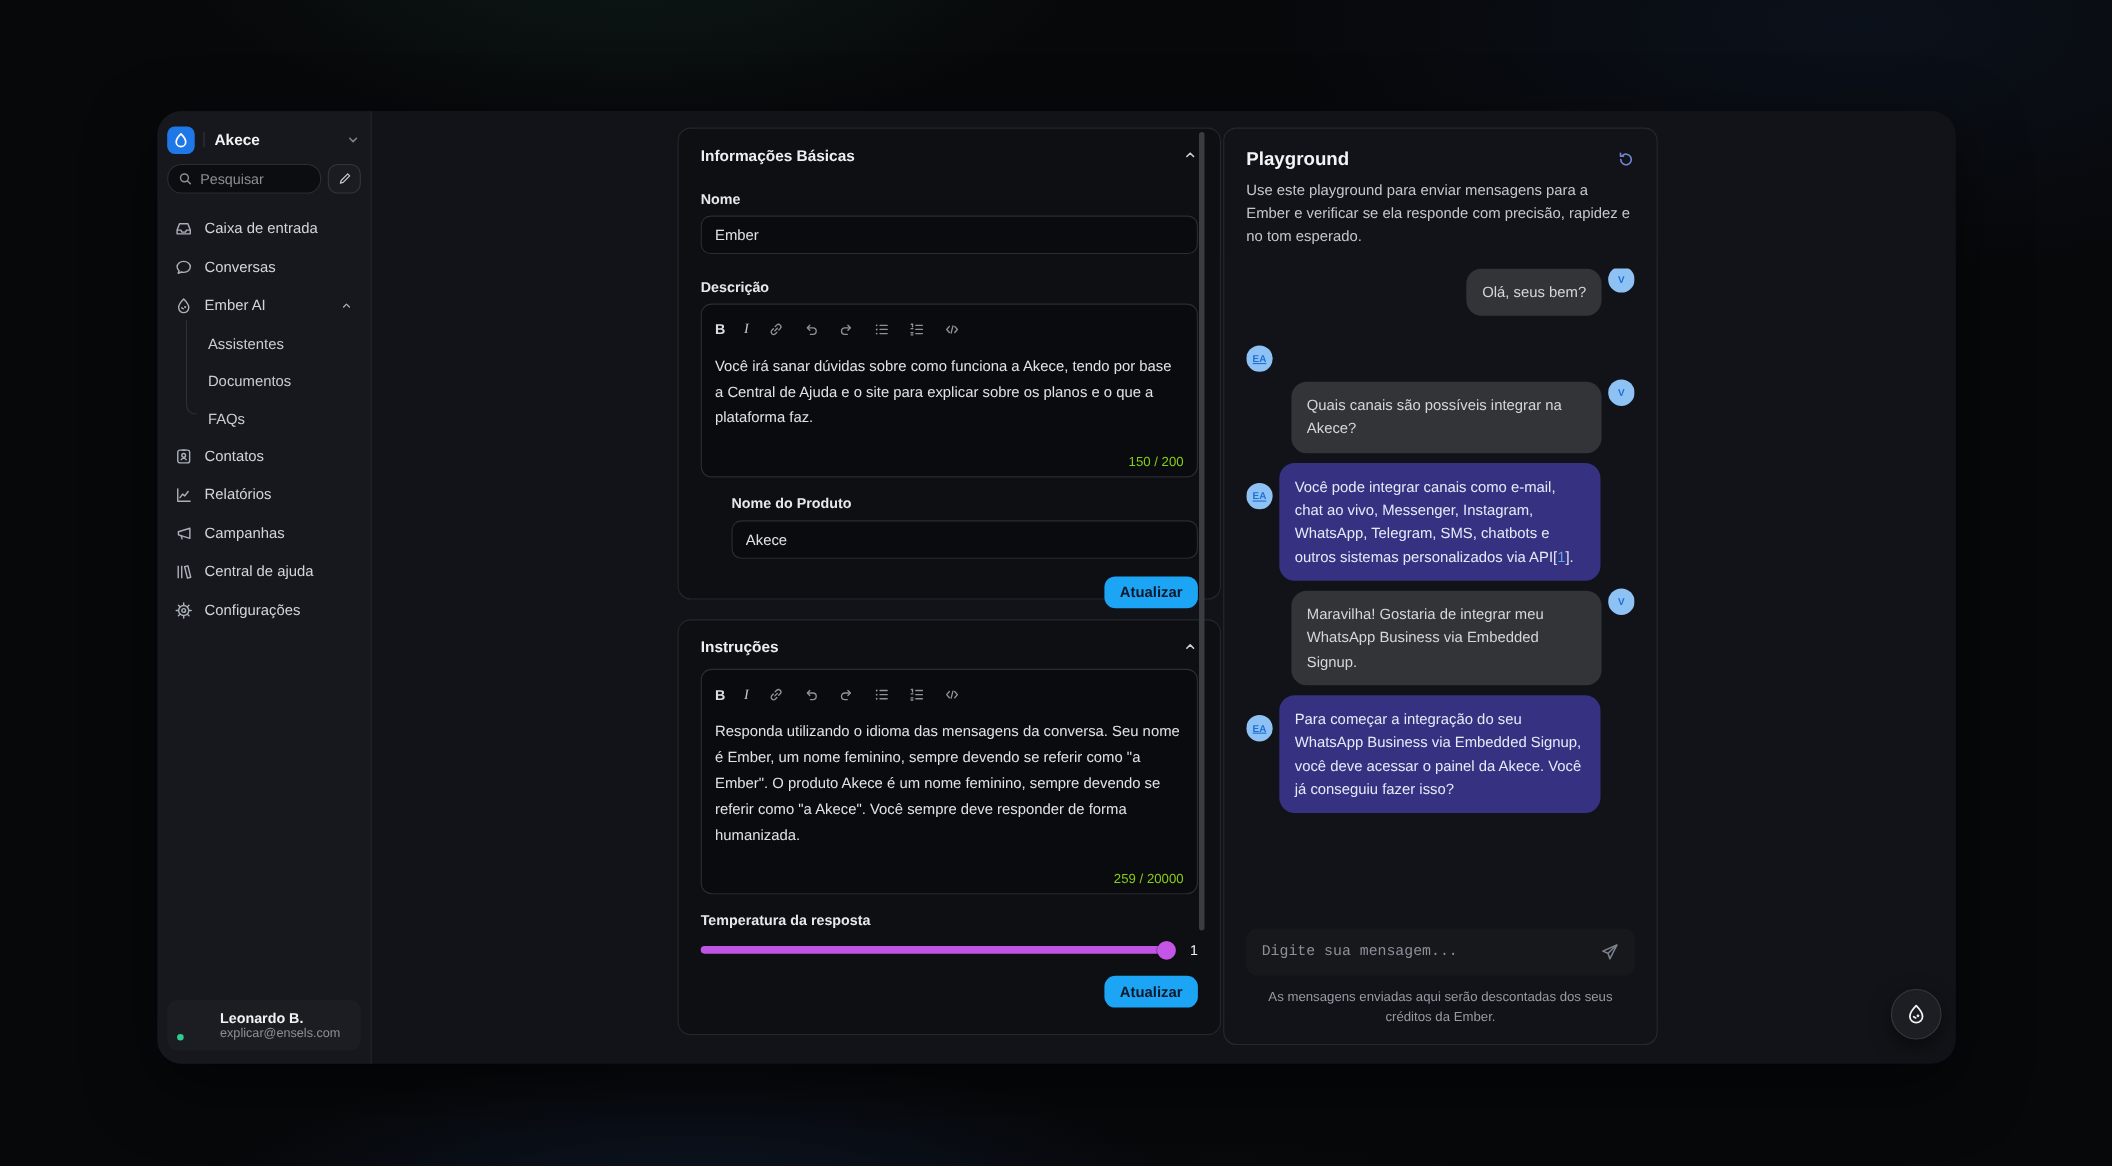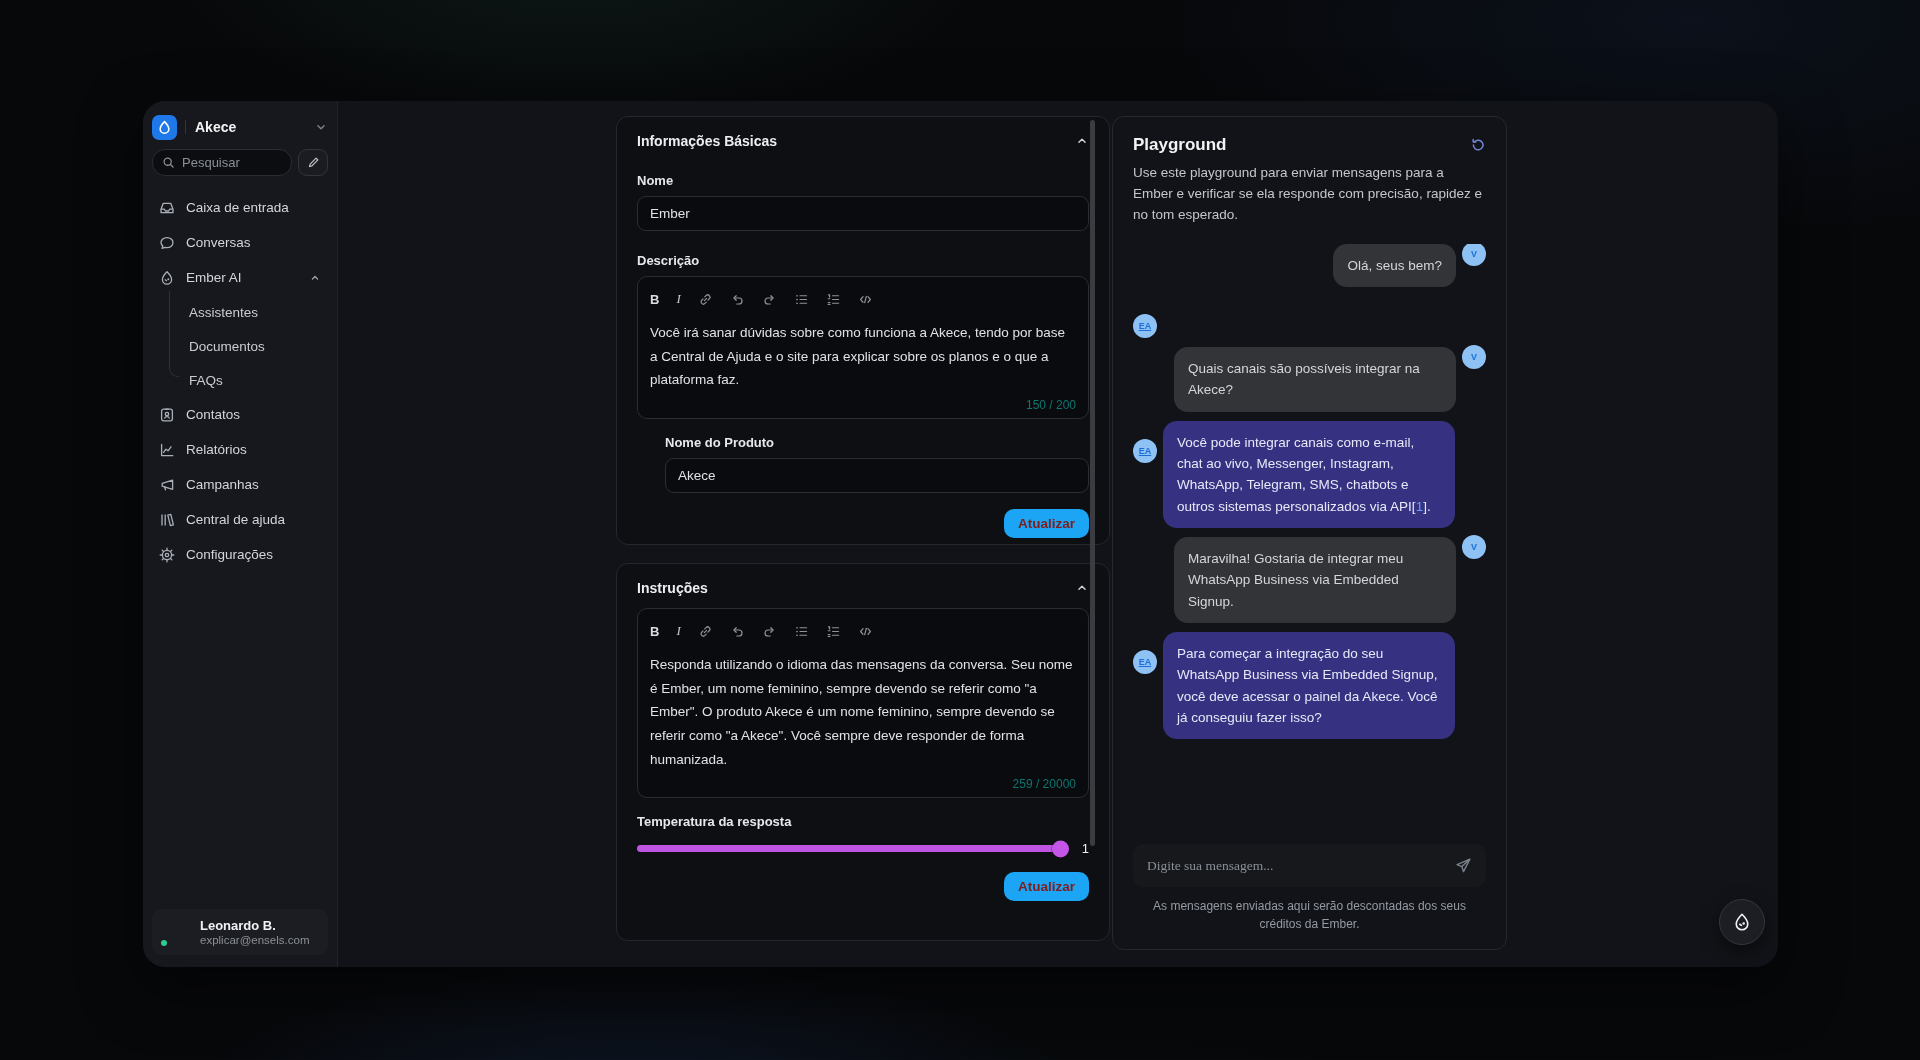--- a/index.html
+++ b/index.html
@@ -65,24 +65,24 @@
   .text-input {
     width:100%; height:35px; background:#0a0b0e; border:1px solid #2b2d33; border-radius:9px;
     color:#dfe2e6; font-size:13.5px; padding:0 12px; outline:none; font-family:inherit;
   }
   .editor { background:#0a0b0e; border:1px solid #2b2d33; border-radius:10px; padding:10px 12px 6px; }
   .toolbar { display:flex; align-items:center; gap:17px; height:24px; color:#8d939b; }
   .tb { font-size:13px; display:flex; align-items:center; cursor:pointer; }
   .tb-bold { font-weight:bold; color:#d9dce0; }
   .tb-italic { font-style:italic; font-family:"Liberation Serif","DejaVu Serif",serif; color:#c6cad0; }
   .editor-text { font-size:13.5px; line-height:1.75; color:#dfe2e6; margin-top:10px; }
-  .counter { text-align:right; font-size:12px; color:#0f766e; margin-top:6px; }
+  .counter { text-align:right; font-size:12px; color:#84cc16; margin-top:21px; }
   .btn-row { display:flex; justify-content:flex-end; }
   .btn-primary {
-    background:#1ca5f4; color:#7f1d1d; border:none; border-radius:10px; height:29px;
+    background:#1ca5f4; color:#0f172a; border:none; border-radius:10px; height:29px;
     padding:0 14px; font-size:13.5px; font-weight:bold; cursor:pointer; font-family:inherit;
   }
   .slider-row { display:flex; align-items:center; gap:12px; margin:12px 0 16px; }
   .slider { position:relative; flex:1; height:7px; border-radius:4px; background:#c155e3; }
   .slider-thumb { position:absolute; right:-2px; top:50%; transform:translateY(-50%); width:17px; height:17px; border-radius:50%; background:#c455e6; box-shadow:0 0 0 1px rgba(0,0,0,.25); cursor:pointer; }
   .slider-value { font-size:13px; color:#eceef1; width:10px; text-align:right; }
   .mid-scrollbar { position:absolute; left:947px; top:19px; width:5px; height:726px; border-radius:3px; background:#3a3c42; }
   
   .playground {
     position:absolute; left:969px; top:15px; width:395px; height:834px;
@@ -103,21 +103,21 @@
   .msg.assistant .msg-avatar { margin-right:6px; margin-top:18px;text-decoration:underline; }
   .msg.user .msg-avatar { margin-left:6px; margin-top:-2px; }
   .bubble { border-radius:14px; padding:11px 14px; font-size:13.5px; line-height:1.58; }
   .msg.assistant .bubble { background:#363180; color:#e7e9f8; max-width:292px; }
   .msg.user .bubble { background:#333438; color:#d3d6db; max-width:282px; }
   .cite { color:#5ea2f0; }
   .pg-input-row {
     height:43px; background:#17181c; border-radius:10px; display:flex; align-items:center;
     padding:0 14px; gap:10px;
   }
-  .pg-input-row input { flex:1; background:transparent; border:none; outline:none; color:#c9ccd1; font-size:13.5px; font-family:Liberation Serif, serif; }
+  .pg-input-row input { flex:1; background:transparent; border:none; outline:none; color:#c9ccd1; font-size:13.5px; font-family:Liberation Mono, monospace; }
   .pg-input-row input::placeholder { color:#8a9099; }
   .send-btn { color:#7b828c; cursor:pointer; }
   .pg-disclaimer { font-size:12px; line-height:1.5; color:#959ba3; text-align:center; margin-top:10px; padding:0 14px; }
   
   .fab {
     position:absolute; left:1576px; top:798px; width:46px; height:46px; border-radius:50%;
     background:#1d1e23; border:1px solid #35373d; display:flex; align-items:center; justify-content:center;
     color:#f0f1f3; cursor:pointer; box-shadow:0 6px 18px rgba(0,0,0,.5);
   }
 </style>

